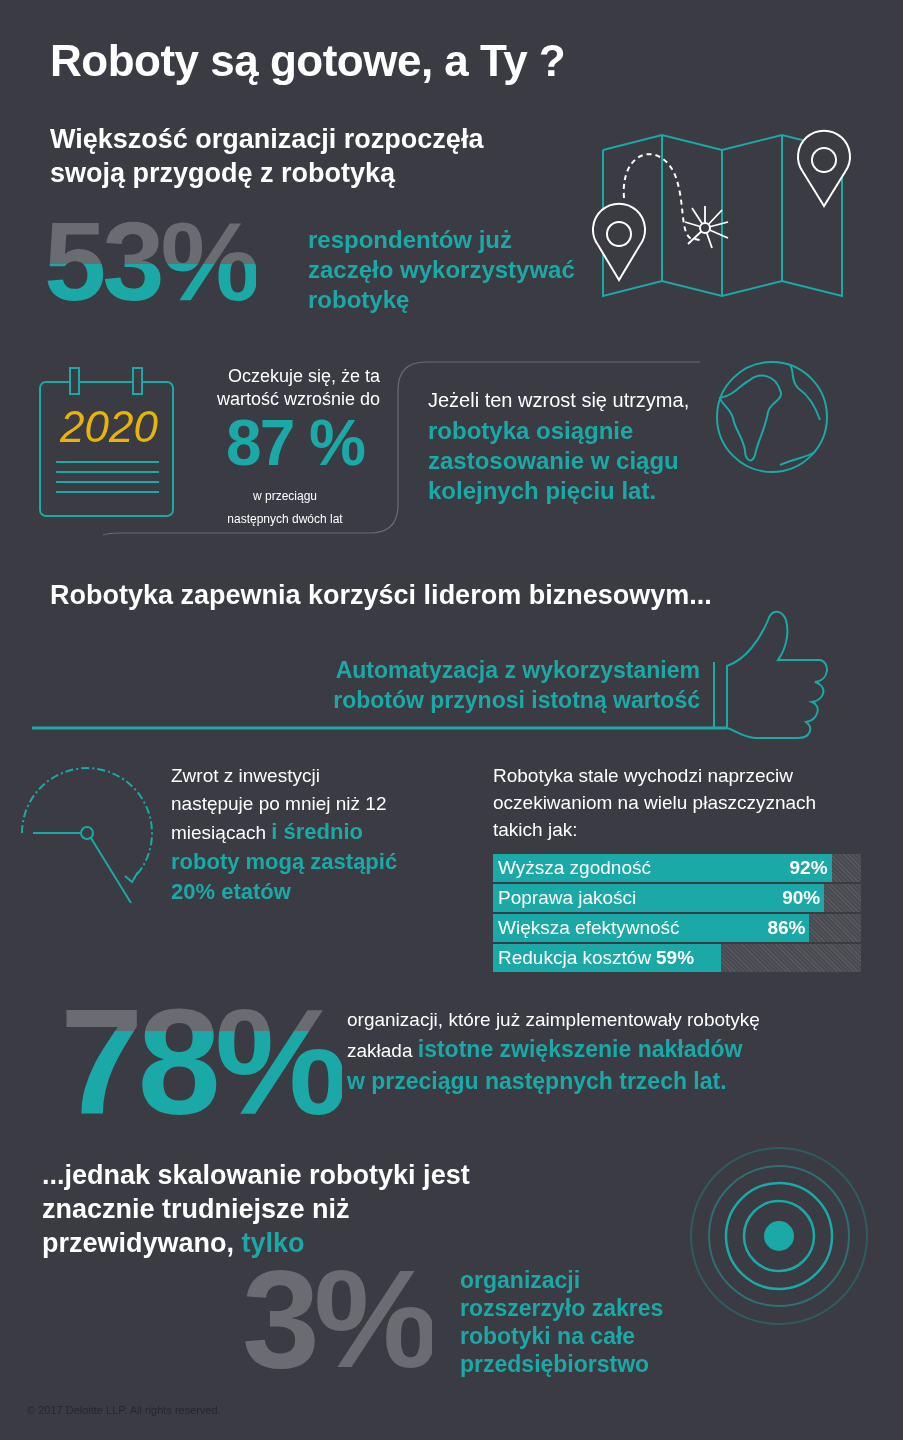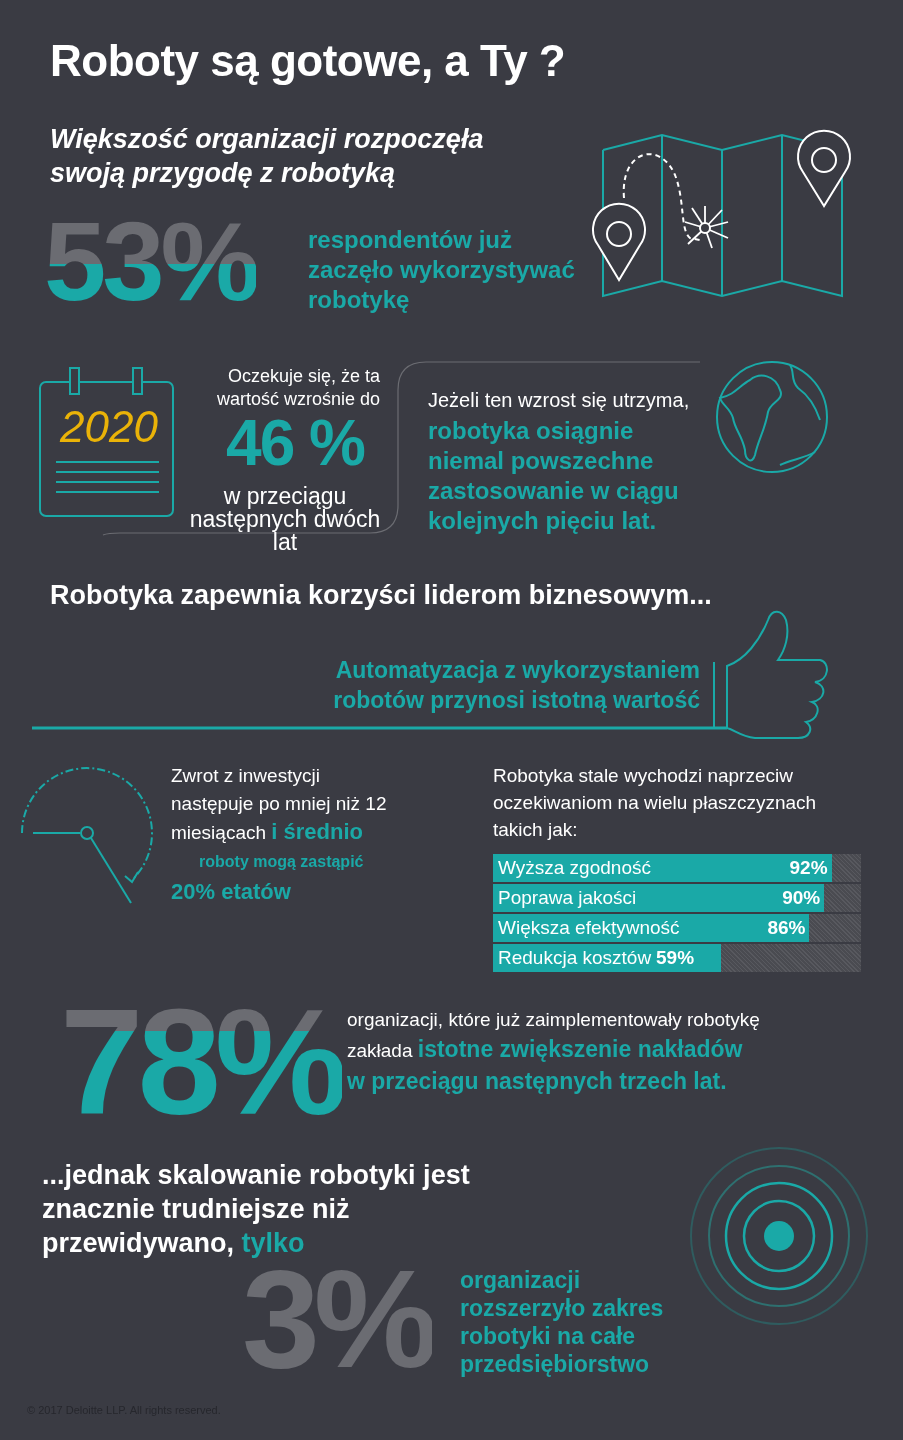--- a/index.html
+++ b/index.html
@@ -23,21 +23,21 @@
   .bar-fill { position:absolute; left:0; top:0; bottom:0; background:#1aa9a7; }
   .bar-label { position:absolute; left:5px; top:3px; font-size:19px; color:#fff; white-space:nowrap; }
   .bar-val { position:absolute; top:3px; font-size:19px; font-weight:bold; color:#fff; }
   svg { position:absolute; overflow:visible; }
 </style>
 </head>
 <body>
 
 <div class="abs title">Roboty są gotowe, a Ty ?</div>
 
-<div class="abs h2" style="left:50px;top:122px;font-style:italic;">
+<div class="abs h2" style="left:50px;top:122px;">
   <div>Większość organizacji rozpoczęła</div>
   <div>swoją przygodę z robotyką</div>
 </div>
 <div class="abs bigpct" style="left:44px;top:206px;font-size:112px;line-height:112px;--split:52%;">53%</div>
 <div class="abs tealtext" style="left:276px;top:225px;font-size:24px;line-height:30px;margin-left:32px;">
   <div>respondentów już</div>
   <div>zaczęło wykorzystywać</div>
   <div>robotykę</div>
 </div>
 
@@ -76,31 +76,30 @@
 <div class="abs" style="left:60px;top:402px;font-size:44px;font-style:italic;color:#eab308;font-weight:normal;">2020</div>
 
 <svg style="left:0;top:0;" width="903" height="560">
   <path d="M103,535 Q108,533 120,533 L370,533 Q398,533 398,505 L398,390 Q398,362 426,362 L700,362" fill="none" stroke="#6b6c72" stroke-width="1.2"></path>
 </svg>
 
 <div class="abs body-text" style="left:190px;top:365px;width:190px;text-align:right;font-size:18px;line-height:23px;">
   <div>Oczekuje się, że ta</div>
   <div>wartość wzrośnie do</div>
 </div>
-<div class="abs tealtext" style="left:190px;top:408px;width:210px;text-align:center;font-size:64px;line-height:70px;letter-spacing:-2px;">46 %</div>
-<div class="abs body-text" style="left:180px;top:485px;width:210px;text-align:center;font-size:23px;line-height:23px;">
+<div class="abs tealtext" style="left:190px;top:408px;width:210px;text-align:center;font-size:64px;line-height:70px;letter-spacing:-2px;">87 %</div>
+<div class="abs body-text" style="left:180px;top:485px;width:210px;text-align:center;font-size:12px;line-height:23px;">
   <div>w przeciągu</div>
   <div>następnych dwóch lat</div>
 </div>
 
 <div class="abs" style="left:428px;top:388px;">
   <div style="font-size:20px;line-height:24px;">Jeżeli ten wzrost się utrzyma,</div>
   <div class="tealtext" style="font-size:24px;line-height:30px;margin-top:4px;">
     <div>robotyka osiągnie</div>
-    <div>niemal powszechne</div>
     <div>zastosowanie w ciągu</div>
     <div>kolejnych pięciu lat.</div>
   </div>
 </div>
 
 <svg style="left:0;top:0;" width="903" height="560">
   <circle cx="772" cy="417" r="55" fill="none" stroke="#1aa9a7" stroke-width="2"></circle>
   <path d="M720,398 C735,395 740,385 750,380 C760,372 775,375 780,390 C785,400 770,402 768,412 C765,430 758,440 755,455 C752,465 745,460 745,450 C742,435 735,430 733,418 C730,408 722,405 720,398 Z" fill="none" stroke="#1aa9a7" stroke-width="2"></path>
   <path d="M790,365 C795,372 790,380 798,388 C808,395 815,405 820,420" fill="none" stroke="#1aa9a7" stroke-width="2"></path>
   <path d="M780,465 C790,460 805,458 815,452" fill="none" stroke="#1aa9a7" stroke-width="2"></path>
@@ -121,21 +120,21 @@
   <path d="M22,833 A65,65 0 1 1 132,880" fill="none" stroke="#1aa9a7" stroke-width="2" stroke-dasharray="8,3,2,3"></path>
   <polyline points="125,876 132,882 138,872" fill="none" stroke="#1aa9a7" stroke-width="2"></polyline>
   <line x1="33" y1="833" x2="80" y2="833" stroke="#1aa9a7" stroke-width="2"></line>
   <circle cx="87" cy="833" r="6" fill="none" stroke="#1aa9a7" stroke-width="2"></circle>
   <line x1="91" y1="838" x2="131" y2="903" stroke="#1aa9a7" stroke-width="2"></line>
 </svg>
 <div class="abs" style="left:171px;top:762px;font-size:19px;line-height:28px;">
   <div>Zwrot z inwestycji</div>
   <div>następuje po mniej niż 12</div>
   <div><span>miesiącach </span><span class="tealtext" style="font-size:22px;">i średnio</span></div>
-  <div class="tealtext" style="font-size:16px;line-height:30px;margin-left:28px;">roboty mogą zastąpić</div>
+  <div class="tealtext" style="font-size:22px;line-height:30px;">roboty mogą zastąpić</div>
   <div class="tealtext" style="font-size:22px;line-height:30px;">20% etatów</div>
 </div>
 
 <div class="abs" style="left:493px;top:762px;font-size:19px;line-height:27px;">
   <div>Robotyka stale wychodzi naprzeciw</div>
   <div>oczekiwaniom na wielu płaszczyznach</div>
   <div>takich jak:</div>
 </div>
 
 <div class="abs" style="left:493px;top:854px;">

